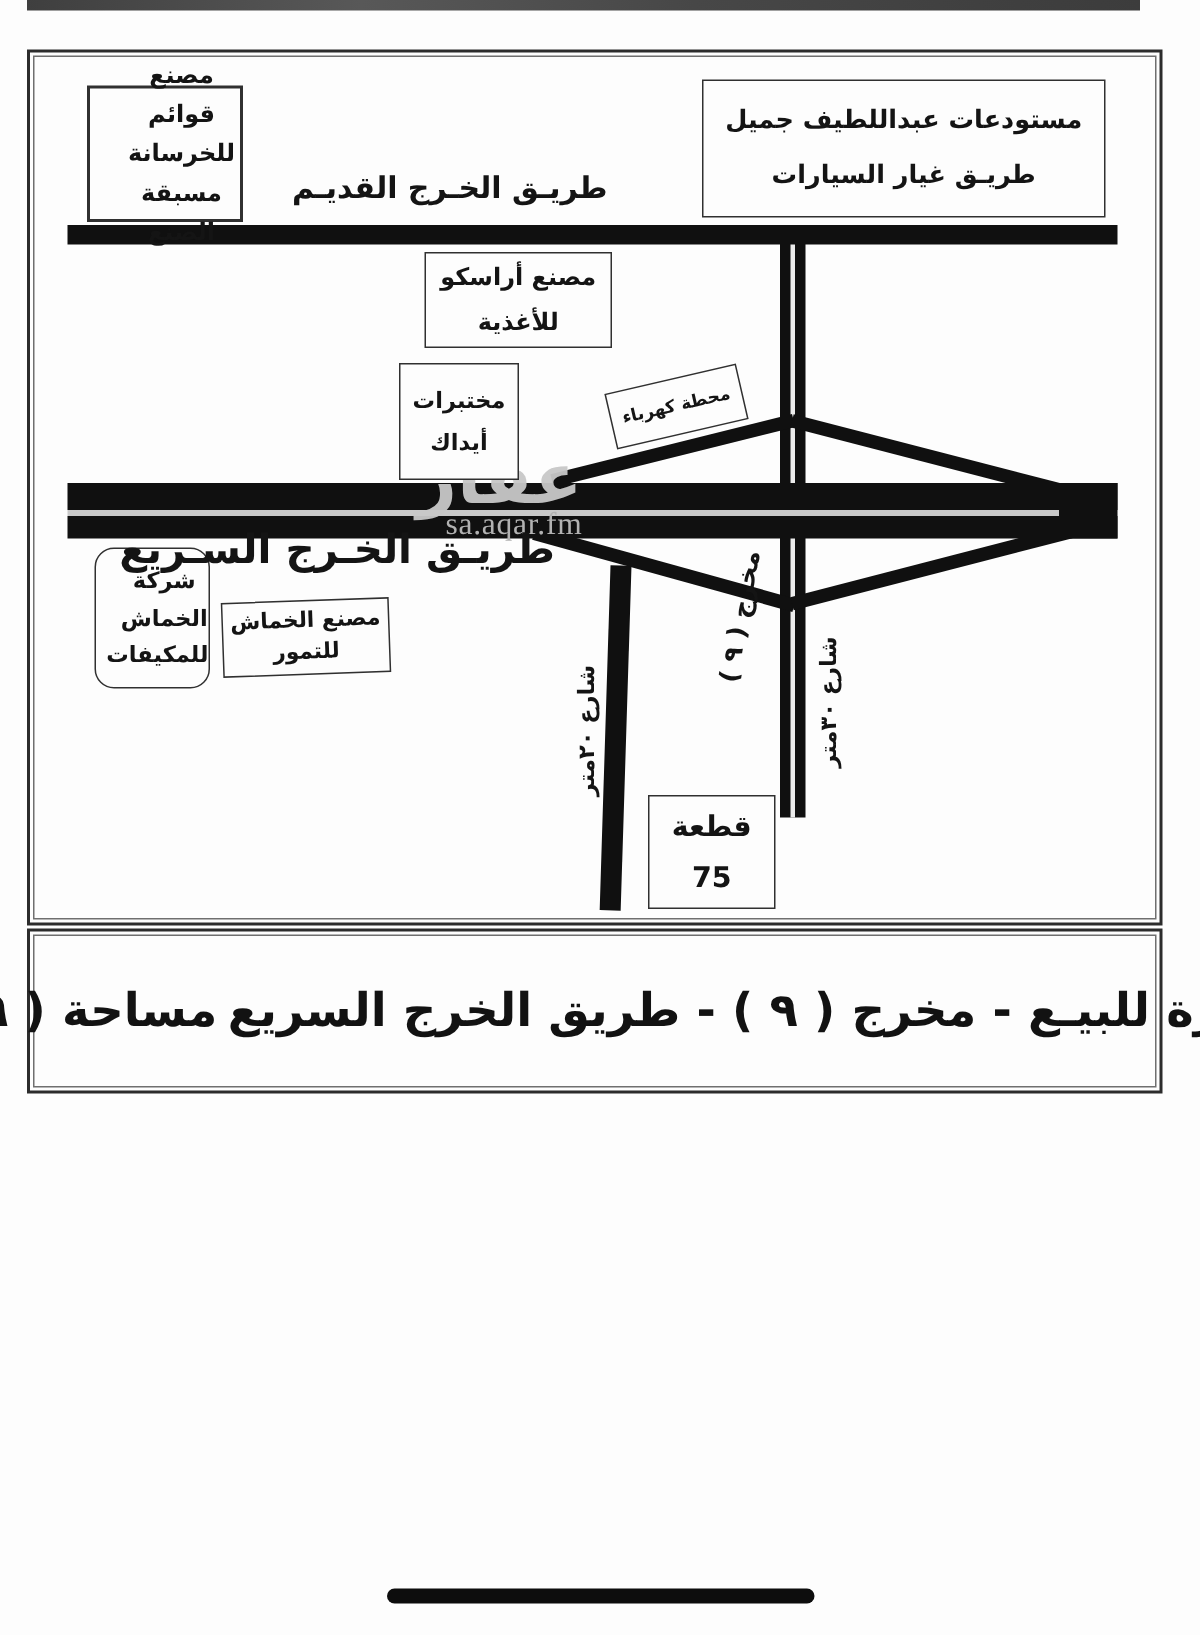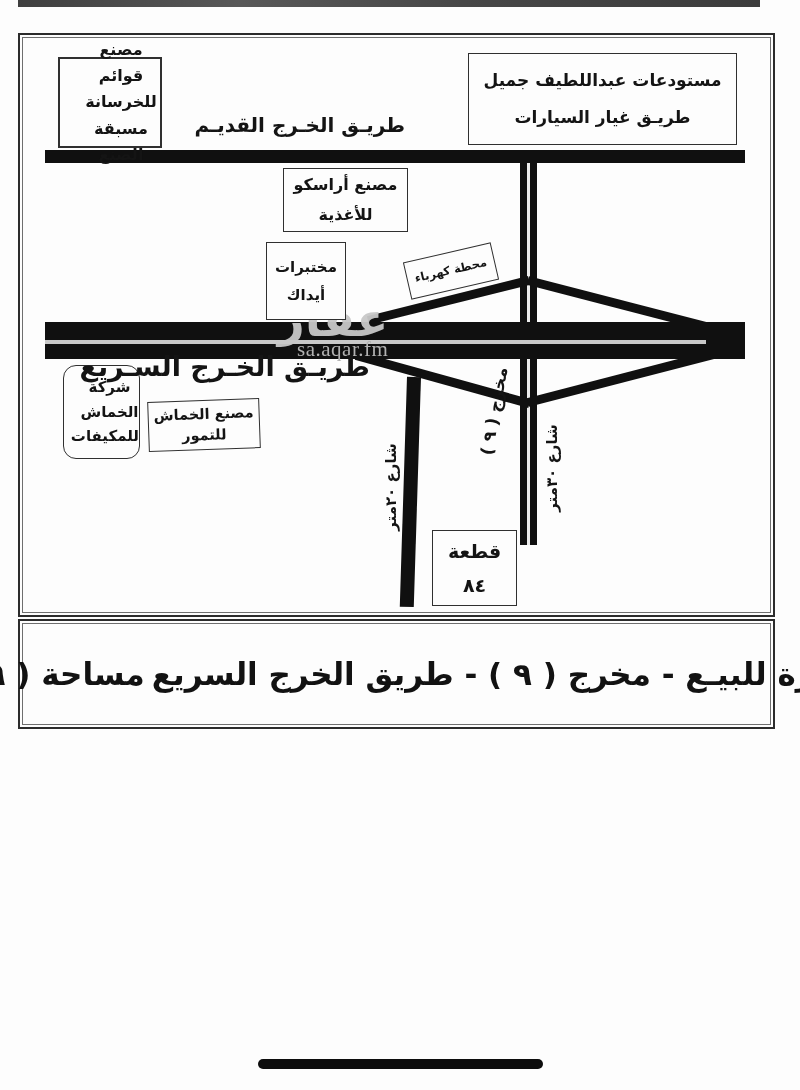--- a/index.html
+++ b/index.html
@@ -108,21 +108,21 @@
     <span>للمكيفات</span>
   </div>
 
   <div class="mbox" style="left:148px;top:400px;width:112px;height:50px;font-size:14.5px;line-height:1.45;transform:rotate(-2deg);border-width:1.5px;">
     <span>مصنع الخماش</span>
     <span>للتمور</span>
   </div>
 
   <div class="mbox" style="left:432px;top:530px;width:85px;height:76px;font-size:19px;line-height:1.8;border-width:1.5px;">
     <span>قطعة</span>
-    <span>٨٤</span>
+    <span>75</span>
   </div>
 
   <div class="frame" style="left:18px;top:619px;width:757px;height:110px;border-width:2.5px;">
     <div class="frame-inner"></div>
     <div class="title-wrap">
       <div style="font-size:31px;white-space:nowrap;">أرض مميزة للبيـع - مخرج ( ٩ ) - طريق الخرج السريع</div>
       <div style="font-size:31px;white-space:nowrap;">مساحة ( ٢٣٠٥٩ )م٢</div>
     </div>
   </div>
 

